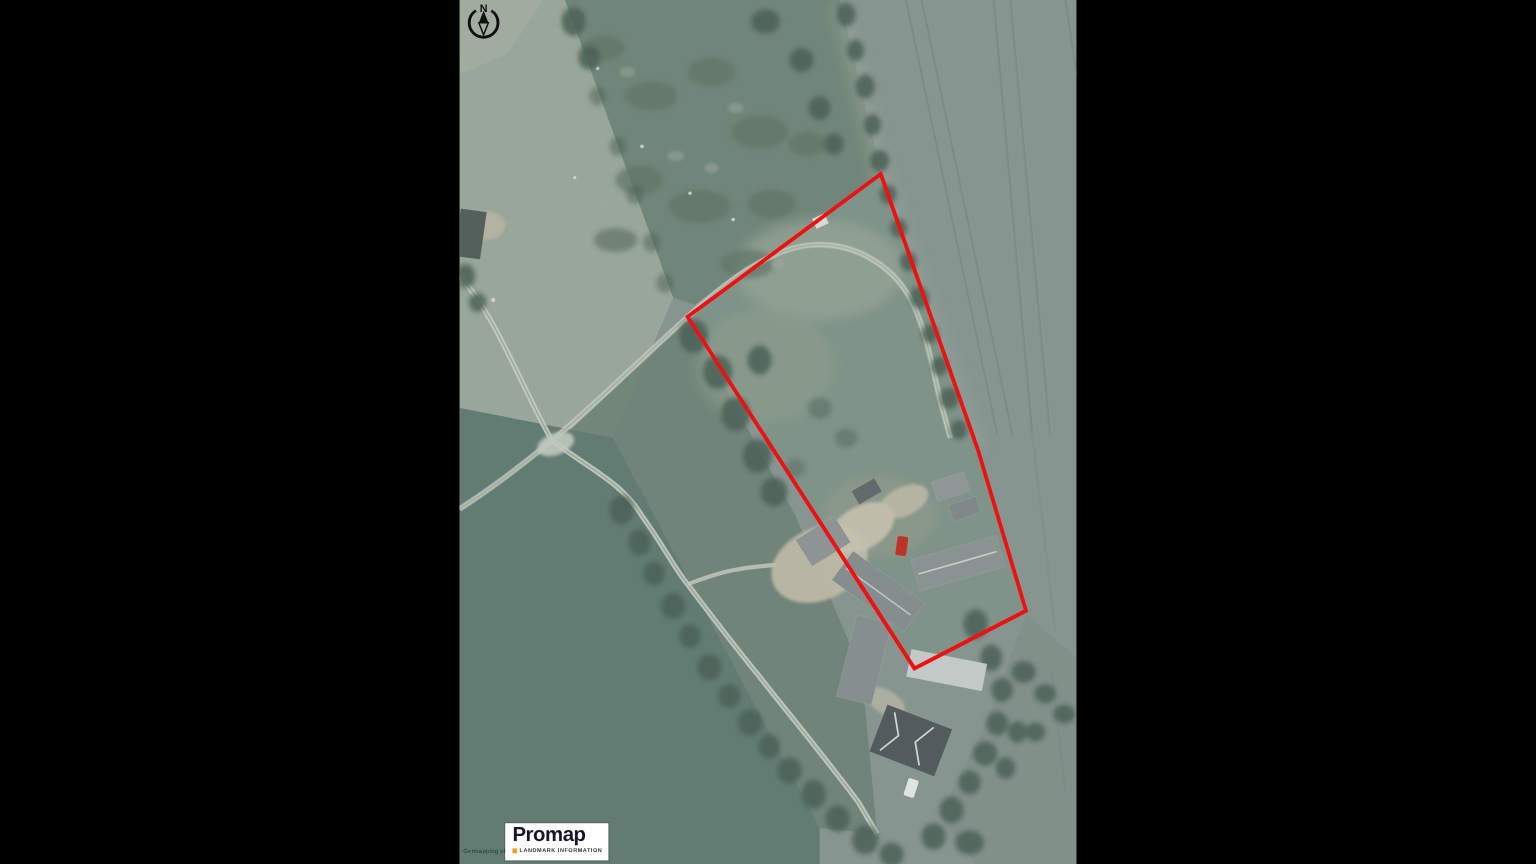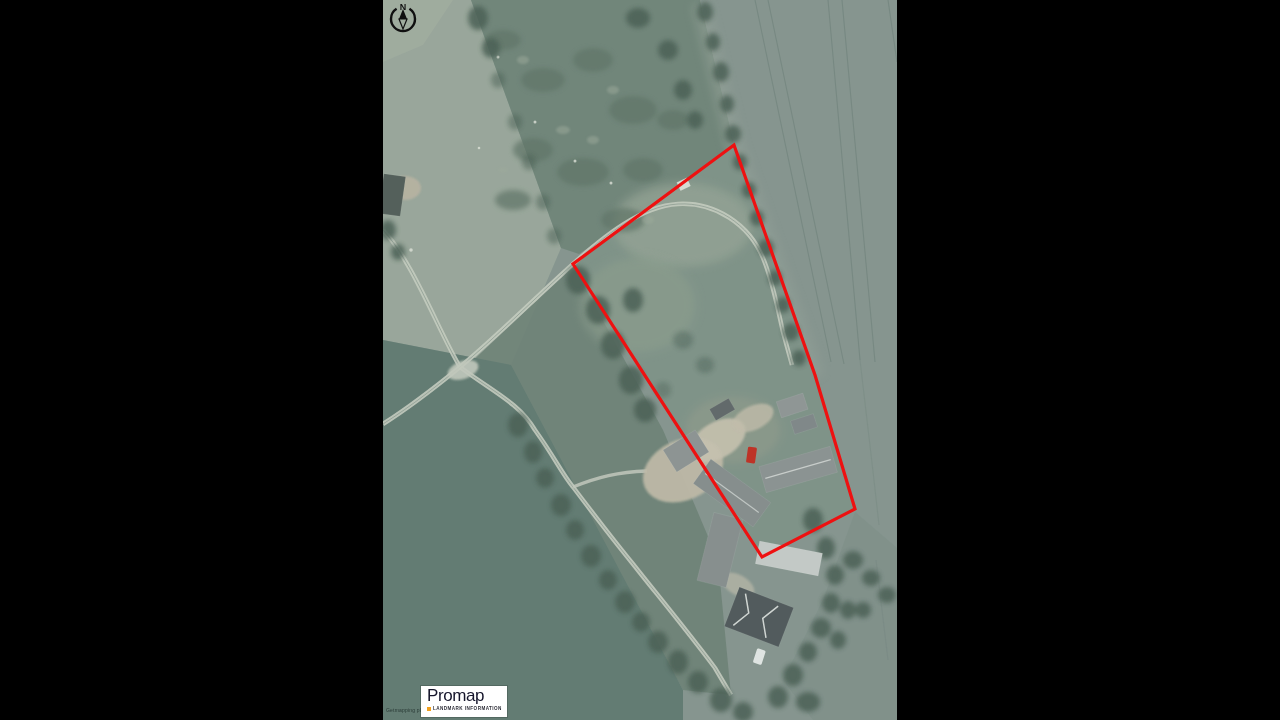--- a/index.html
+++ b/index.html
@@ -7,21 +7,21 @@
          font-family:"Liberation Sans",sans-serif;}
   .bar{position:absolute;top:0;height:720px;background:#000;}
   #bar-left{left:0;width:383px;}
   #bar-right{left:897px;width:383px;}
   #map{position:absolute;left:383px;top:0;width:514px;height:720px;overflow:hidden;background:#87958f;}
   #map svg{display:block;}
   #copyright{position:absolute;left:3px;top:707px;font-size:5px;letter-spacing:.2px;
              color:#1d2b28;opacity:.85;white-space:nowrap;}
   #promap-logo{position:absolute;left:421px;top:686px;width:86px;height:31px;background:#fff;
                box-sizing:border-box;padding:1px 4px 2px 6px;box-shadow:0 0 0 1px rgba(0,0,0,.15);}
-  #logo-brand{font-size:17px;font-weight:normal;color:#15152b;letter-spacing:-.4px;line-height:18px;}
+  #logo-brand{font-size:17px;font-weight:bold;color:#15152b;letter-spacing:-.4px;line-height:18px;}
   #logo-sub{display:flex;align-items:center;gap:2px;margin-top:1px;}
   #logo-bullet{width:4px;height:4px;background:#f0a01e;flex:0 0 auto;}
   #logo-tagline{font-size:4.6px;font-weight:bold;color:#2e2e38;letter-spacing:.45px;white-space:nowrap;}
 </style>
 </head>
 <body>
 
 <div id="stage">
   <div id="bar-left" class="bar"></div>
   <div id="bar-right" class="bar"></div>

